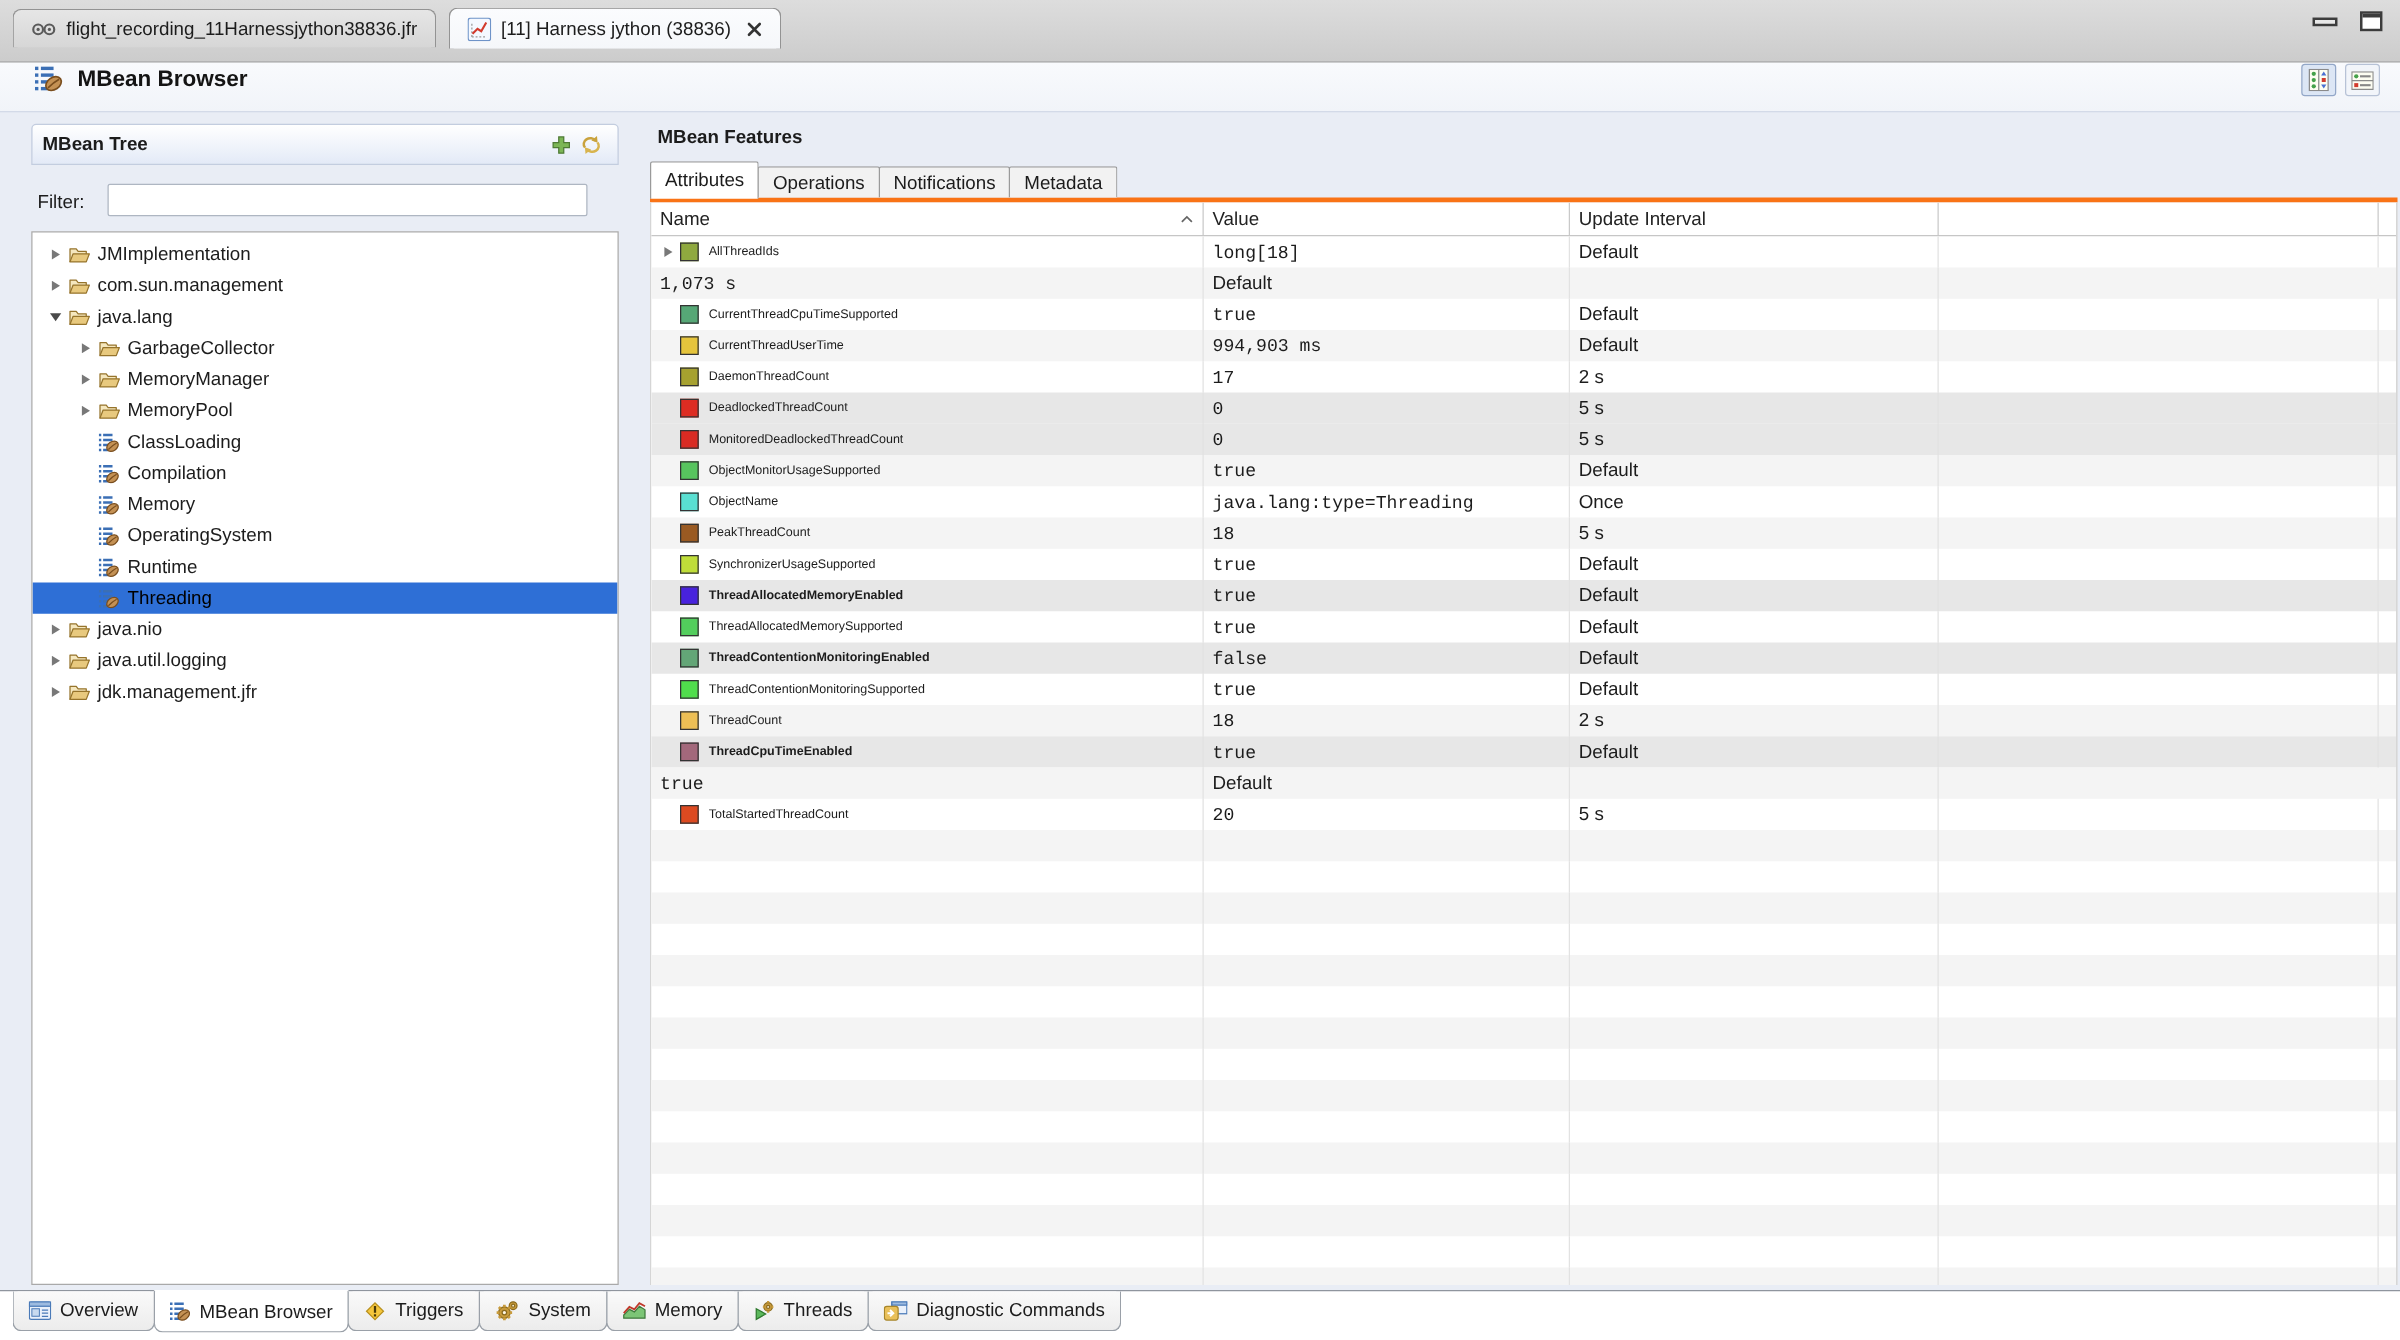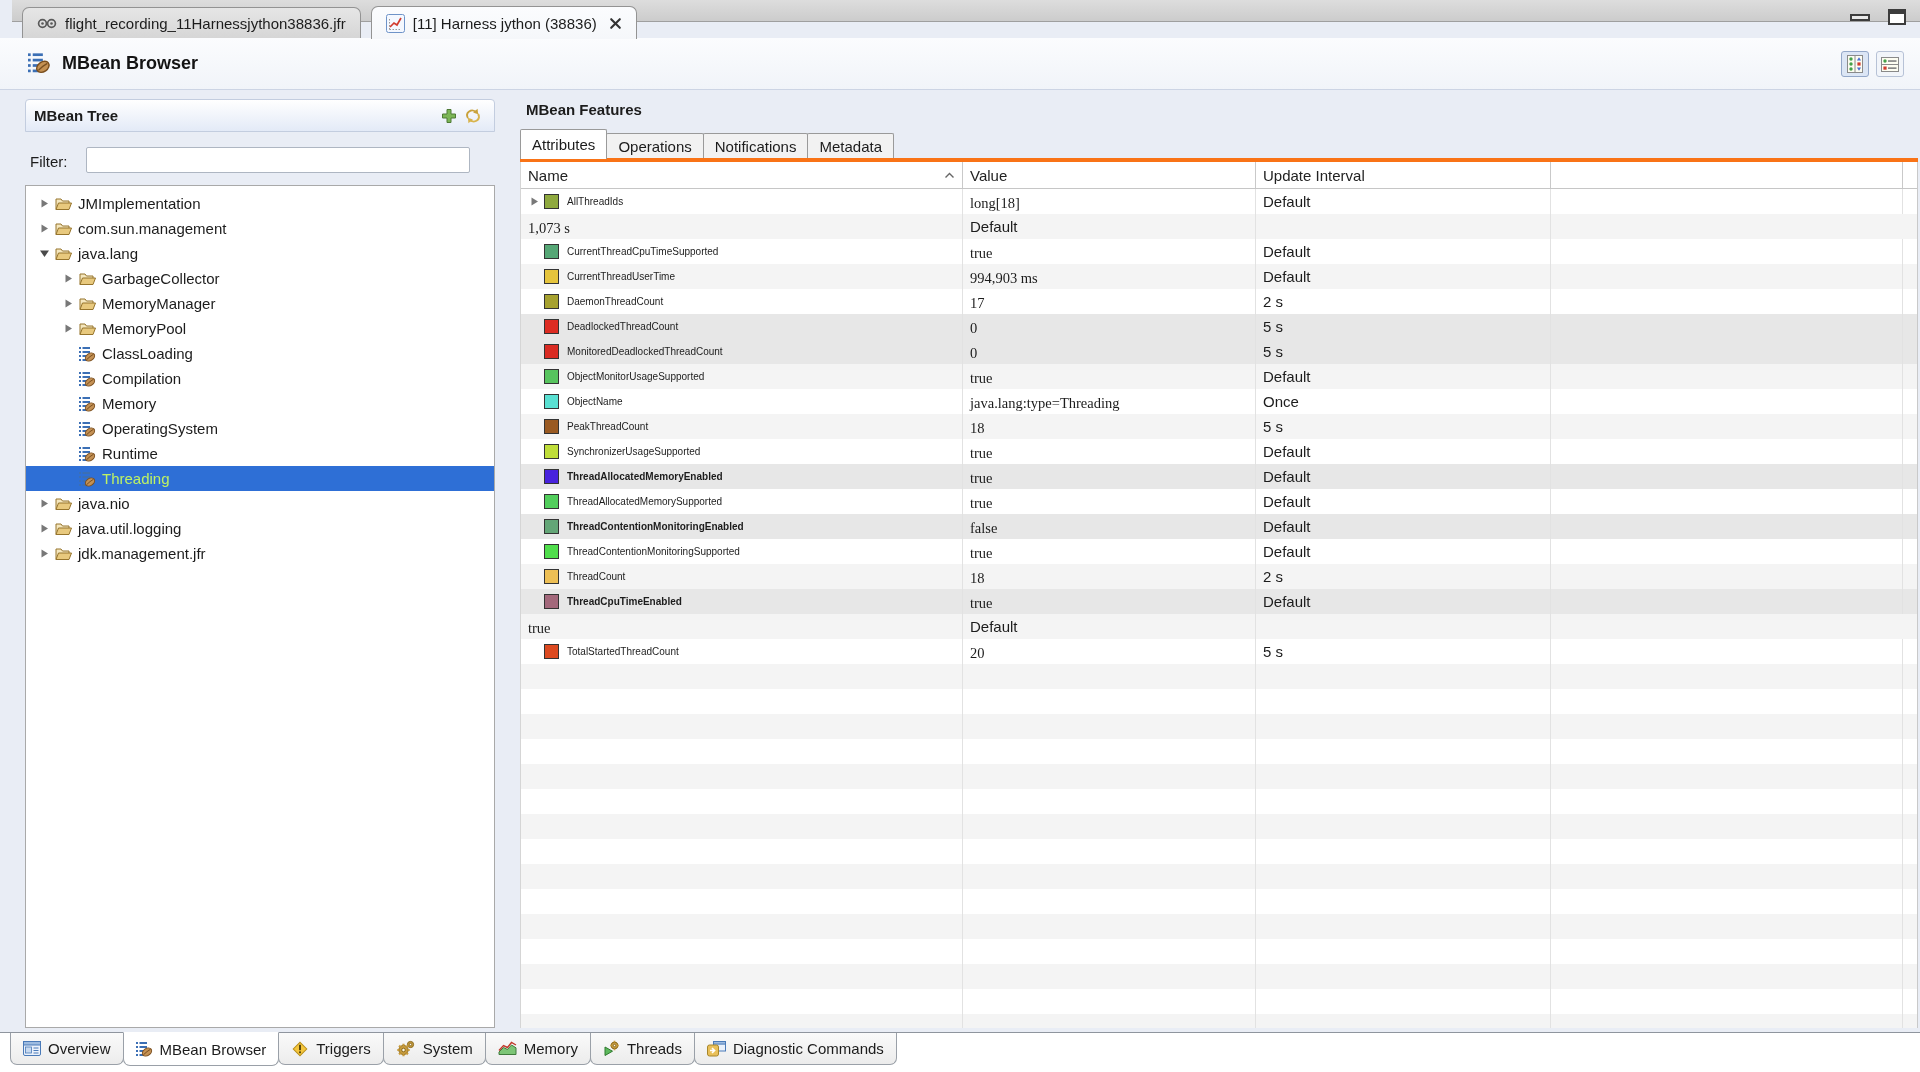--- a/index.html
+++ b/index.html
@@ -2,22 +2,22 @@
 <html><head>
 <meta charset="utf-8">
 <style>
   * { margin:0; padding:0; box-sizing:border-box; }
   html,body { width:1920px; height:1072px; overflow:hidden; }
   body { font-family:"Liberation Sans",sans-serif; color:#1c1c1c; background:#e9edf5; position:relative; font-size:15px; }
   .icon { display:inline-flex; align-items:center; justify-content:center; }
   .icon svg { display:block; }
 
   
-  .titlebar { position:absolute; top:0; left:0; right:0; height:22px;
-    background:linear-gradient(#dddddd,#cccccc); border-bottom:1px solid #9f9f9f; z-index:5;margin-left:12px; }
+  .titlebar { position:absolute; top:0; left:0; right:0; height:50px;
+    background:linear-gradient(#dddddd,#cccccc); border-bottom:1px solid #9f9f9f; z-index:5; }
   .wtabs { display:flex; align-items:flex-end; height:38px; padding-left:10px; }
   .wtab { display:flex; align-items:center; gap:8px; height:31px; padding:0 14px;
     border:1px solid #939393; border-bottom:none; border-radius:7px 7px 0 0;
     background:linear-gradient(#e6e6e6,#d6d6d6); margin-right:10px; white-space:nowrap; }
   .wtab.active { background:linear-gradient(#fbfcfe,#f5f7fa); height:33px; margin-bottom:-1px; z-index:6; }
   .wtab-label { font-size:15px; }
   .wtab-close { margin-left:4px; cursor:pointer; display:inline-flex; }
   .wincontrols { position:absolute; right:14px; top:9px; display:flex; gap:18px; align-items:center; }
   .btn-min { width:20px; height:7px; border:2px solid #3c3c3c; background:#e8e8e8; }
   .btn-max { width:18px; height:16px; border:2px solid #3c3c3c; background:#fff; position:relative; }
@@ -48,21 +48,21 @@
   .filter-input { position:absolute; left:61px; top:1px; width:384px; height:26px;
     border:1px solid #aeb6c2; background:#fff; border-radius:2px; font-size:14px; padding:0 6px;
     font-family:"Liberation Sans",sans-serif; }
   .treebox { position:absolute; top:86px; left:0; right:0; bottom:0; background:#fff;
     border:1px solid #a9a9a9; overflow:hidden; padding-top:5px; }
   .trow { display:flex; align-items:center; height:25px; white-space:nowrap; cursor:default; }
   .trow .arrow { width:17px; display:inline-flex; justify-content:center; flex:none; }
   .trow .icon { width:20px; margin-right:5px; flex:none; }
   .tlabel { font-size:15px; }
   .trow.selected { background:#2e6fd6; }
-  .trow.selected .tlabel { color:#bef264; }
+  .trow.selected .tlabel { color:#000000; }
 
   
   .right { position:absolute; left:520px; right:2px; top:9px; bottom:4px; }
   .features-title { position:absolute; top:2px; left:6px; font-weight:bold; font-size:15px; }
   .ftabs { position:absolute; top:33px; left:0; right:0; height:30px; display:flex; align-items:flex-end;
     border-bottom:4px solid #f97316; }
   .ftab { height:25px; padding:0 11px; display:flex; align-items:center; background:#f2f2f2;
     border:1px solid #9a9a9a; border-bottom:none; margin-right:-1px; font-size:15px;
     border-radius:2px 2px 0 0; cursor:pointer; }
   .ftab.active { height:30px; background:#fff; z-index:2; margin-bottom:-1px; padding-bottom:1px; }
@@ -78,21 +78,21 @@
   .row { height:25px; }
   .row .cell { border-right:1px solid #e2e2e2; height:25px; display:flex; align-items:center; overflow:hidden; }
   .row .cell:last-child { border-right:none; }
   .row.stripe { background:#f4f4f4; }
   .row.shaded { background:#e7e7e7; }
   .boldrow .nm { font-weight:bold; }
   .c-name { padding-left:5px; }
   .rarrow { width:17px; display:inline-flex; justify-content:center; flex:none; }
   .swatch { width:15px; height:15px; border:1.5px solid #333; flex:none; margin:0 8px 0 1px; }
   .nm { font-size:10px; white-space:nowrap; }
-  .c-val { font-family:Liberation Serif, serif; font-size:14.5px; padding:3px 0 0 7px; white-space:nowrap; }
+  .c-val { font-family:Liberation Mono, monospace; font-size:14.5px; padding:3px 0 0 7px; white-space:nowrap; }
   .c-int { font-size:15px; padding-left:7px; white-space:nowrap; }
 
   
   .bottombar { position:absolute; left:0; right:0; bottom:0; height:40px; background:#ffffff;
     border-top:1px solid #8f959e; }
   .btabs { display:flex; align-items:flex-start; padding-left:10px; }
   .btab { display:flex; align-items:center; gap:7px; height:32px; padding:0 12px;
     border:1px solid #9aa0a8; border-top:none; border-radius:0 0 7px 7px;
     background:linear-gradient(#fafafa,#ececec); margin-right:-1px; white-space:nowrap;
     font-size:15px; cursor:pointer; }

